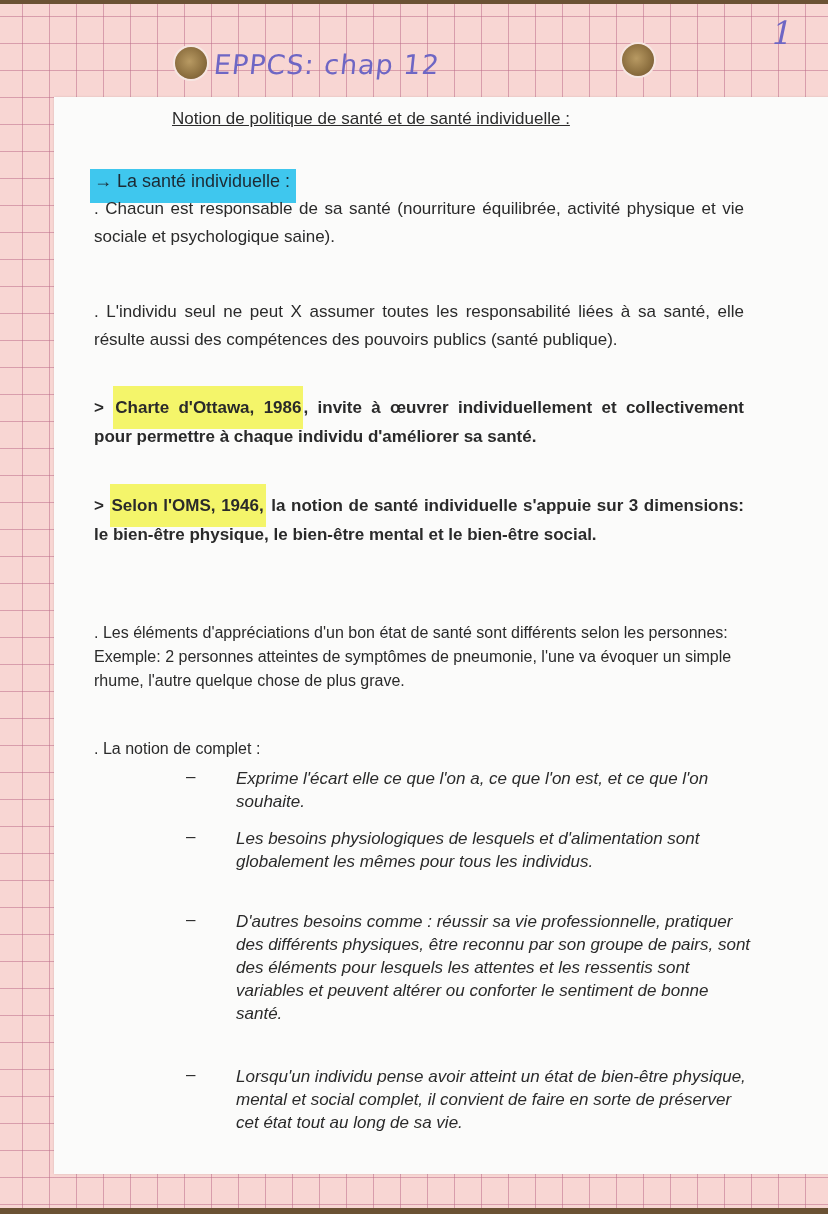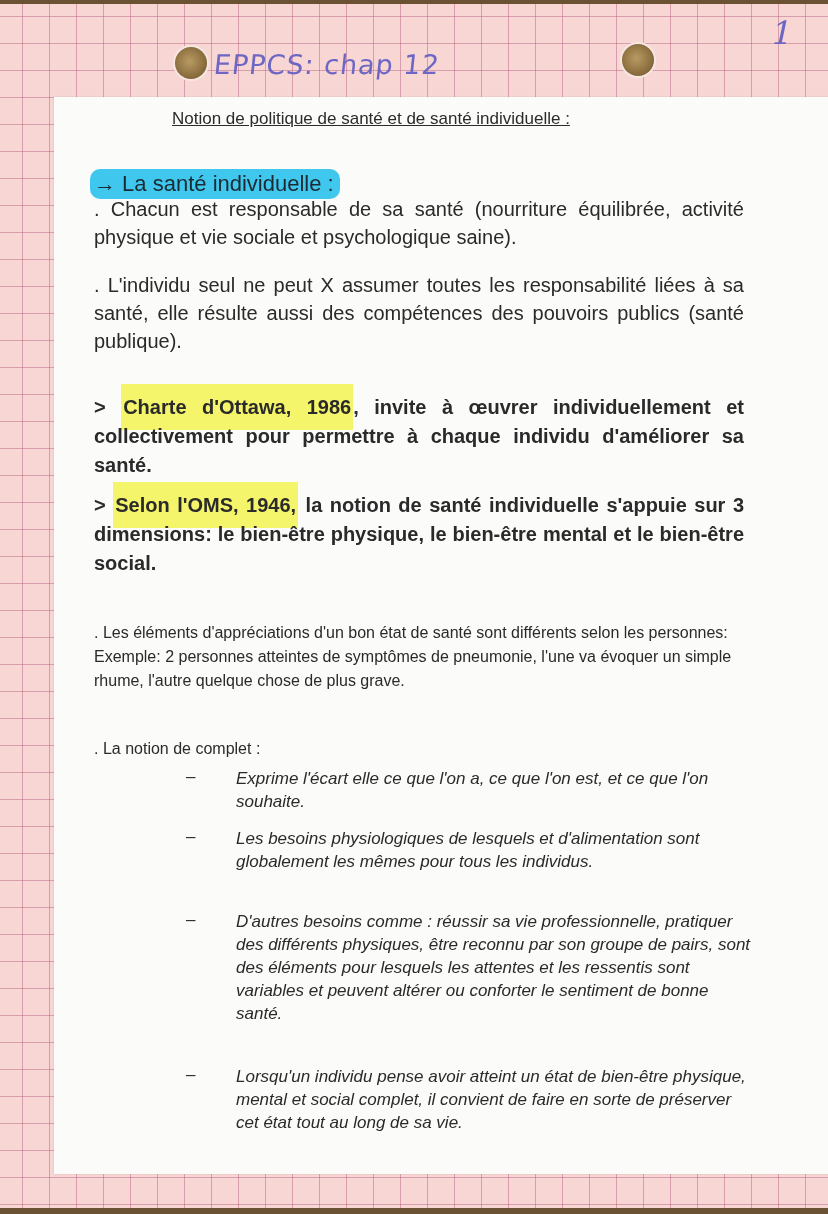--- a/index.html
+++ b/index.html
@@ -37,25 +37,25 @@
   .sheet {
     position: absolute; left: 54px; top: 93px; width: 808px; height: 1077px;
     background: #fbfbfa;
     box-shadow: 0 0 2px rgba(0,0,0,0.12);
   }
   .content { position: absolute; left: 40px; top: 10px; width: 650px; color: #2a2a2a; }
   .doc-title {
     position: absolute; left: 118px; top: 12px;
     font-size: 17px; text-decoration: underline; color: #2b2b2b; white-space: nowrap;
   }
-  .p { position: absolute; left: 0; width: 650px; font-size: 20px; line-height: 28px; text-align: justify; }
+  .p { position: absolute; left: 0; width: 650px; font-size: 17px; line-height: 28px; text-align: justify; }
   .p.bold { font-weight: bold; line-height: 29px; }
   .hl-blue {
-    position: absolute; left: 35px; top: 72px; padding: 2px 6px 2px 4px;
-    background: #3fc7ee; font-size: 22px; color: #1c2a33; border-radius: 10px;
+    position: absolute; left: 35px; top: 72px; padding: 2px 6px 11px 4px;
+    background: #3fc7ee; font-size: 18px; color: #1c2a33; border-radius: 0;
   }
   .hl-yellow { background: #f4f56a; padding: 12px 2px; }
   .p.small { font-size: 16px; line-height: 24px; text-align: left; }
   .bullet-row { position: absolute; left: 0; width: 660px; }
   .dash { position: absolute; left: 92px; font-size: 17px; }
   .bullet-text {
     position: absolute; left: 142px; width: 520px; font-style: italic;
     font-size: 17px; line-height: 23px;
   }
 </style>
@@ -68,21 +68,21 @@
   <div class="handwritten-title">EPPCS: chap 12</div>
   <div class="page-number">1</div>
 
   <div class="sheet">
     <div class="doc-title">Notion de politique de santé et de santé individuelle :</div>
 
     <div class="content">
       <div class="hl-blue" style="left:-4px;top:62px;">→ La santé individuelle :</div>
 
       <div class="p" style="top:88px;">. Chacun est responsable de sa santé (nourriture équilibrée, activité physique et vie sociale et psychologique saine).</div>
-      <div class="p" style="top:164px;">. L'individu seul ne peut X assumer toutes les responsabilité liées à sa santé, elle résulte aussi des compétences des pouvoirs publics (santé publique).</div>
+      <div class="p" style="top:191px;">. L'individu seul ne peut X assumer toutes les responsabilité liées à sa santé, elle résulte aussi des compétences des pouvoirs publics (santé publique).</div>
 
       <div class="p bold" style="top:286px;">
         <span>&gt; </span><span class="hl-yellow">Charte d'Ottawa, 1986</span><span>, invite à œuvrer individuellement et collectivement pour permettre à chaque individu d'améliorer sa santé.</span>
       </div>
 
       <div class="p bold" style="top:384px;">
         <span>&gt; </span><span class="hl-yellow">Selon l'OMS, 1946,</span><span> la notion de santé individuelle s'appuie sur 3 dimensions: le bien-être physique, le bien-être mental et le bien-être social.</span>
       </div>
 
       <div class="p small" style="top:514px;width:640px;">. Les éléments d'appréciations d'un bon état de santé sont différents selon les personnes: Exemple: 2 personnes atteintes de symptômes de pneumonie, l'une va évoquer un simple rhume, l'autre quelque chose de plus grave.</div>

